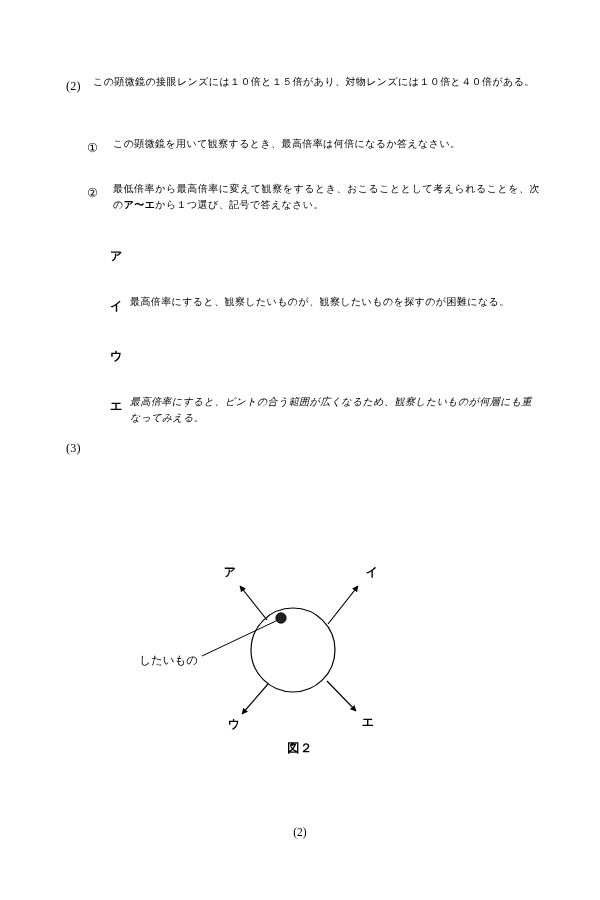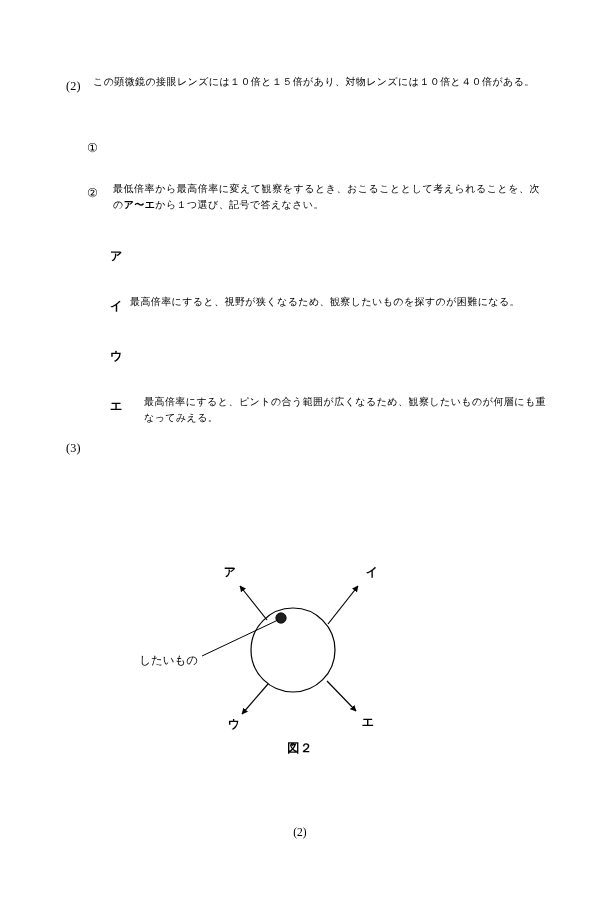--- a/index.html
+++ b/index.html
@@ -62,21 +62,21 @@
   #q2b-marker     { left: 87px;  top: 181px; }
   #q2b-body       { left: 113px; top: 181px; width: 427px; }
 
   #ch-a-letter    { left: 110px; top: 244px; }
   #ch-a-body      { left: 130px; top: 244px; width: 402px; }
   #ch-b-letter    { left: 110px; top: 294px; }
   #ch-b-body      { left: 130px; top: 294px; width: 402px; }
   #ch-c-letter    { left: 110px; top: 344px; }
   #ch-c-body      { left: 130px; top: 344px; width: 402px; }
   #ch-d-letter    { left: 110px; top: 394px; }
-  #ch-d-body      { left: 144px; top: 394px; width: 402px; }
+  #ch-d-body      { left: 130px; top: 394px; width: 402px; font-style: italic; }
 
   #q3-marker      { left: 66px;  top: 436px; }
   #q3-body        { left: 93px;  top: 436px; width: 447px; }
 
   
   #figure {
     position: absolute;
     left: 140px;
     top: 548px;
     width: 320px;
@@ -116,28 +116,29 @@
 </style>
 </head>
 <body>
 
 <div class="page">
 
   <div class="marker" id="q2-marker">(2)</div>
   <div class="qblock" id="q2-body">この顕微鏡の接眼レンズには１０倍と１５倍があり、対物レンズには１０倍と４０倍がある。</div>
 
   <div class="marker" id="q2a-marker">①</div>
+  <div class="qblock" id="q2a-body">この顕微鏡を用いて観察するとき、最高倍率は何倍になるか答えなさい。</div>
 
   <div class="marker" id="q2b-marker">②</div>
   <div class="qblock" id="q2b-body"><span>最低倍率から最高倍率に変えて観察をするとき、おこることとして考えられることを、次の</span><b>ア〜エ</b><span>から１つ選び、記号で答えなさい。</span></div>
 
   <div class="choice-letter" id="ch-a-letter">ア</div>
 
   <div class="choice-letter" id="ch-b-letter">イ</div>
-  <div class="qblock" id="ch-b-body">最高倍率にすると、視野が狭くなるため、観察したいものを探すのが困難になる。</div>
+  <div class="qblock" id="ch-b-body">最高倍率にすると、観察したいものが、観察したいものを探すのが困難になる。</div>
 
   <div class="choice-letter" id="ch-c-letter">ウ</div>
 
   <div class="choice-letter" id="ch-d-letter">エ</div>
   <div class="qblock" id="ch-d-body">最高倍率にすると、ピントの合う範囲が広くなるため、観察したいものが何層にも重なってみえる。</div>
 
   <div class="marker" id="q3-marker">(3)</div>
 
   <div id="figure">
     <svg width="320" height="190" viewBox="0 0 320 190" xmlns="http://www.w3.org/2000/svg">

